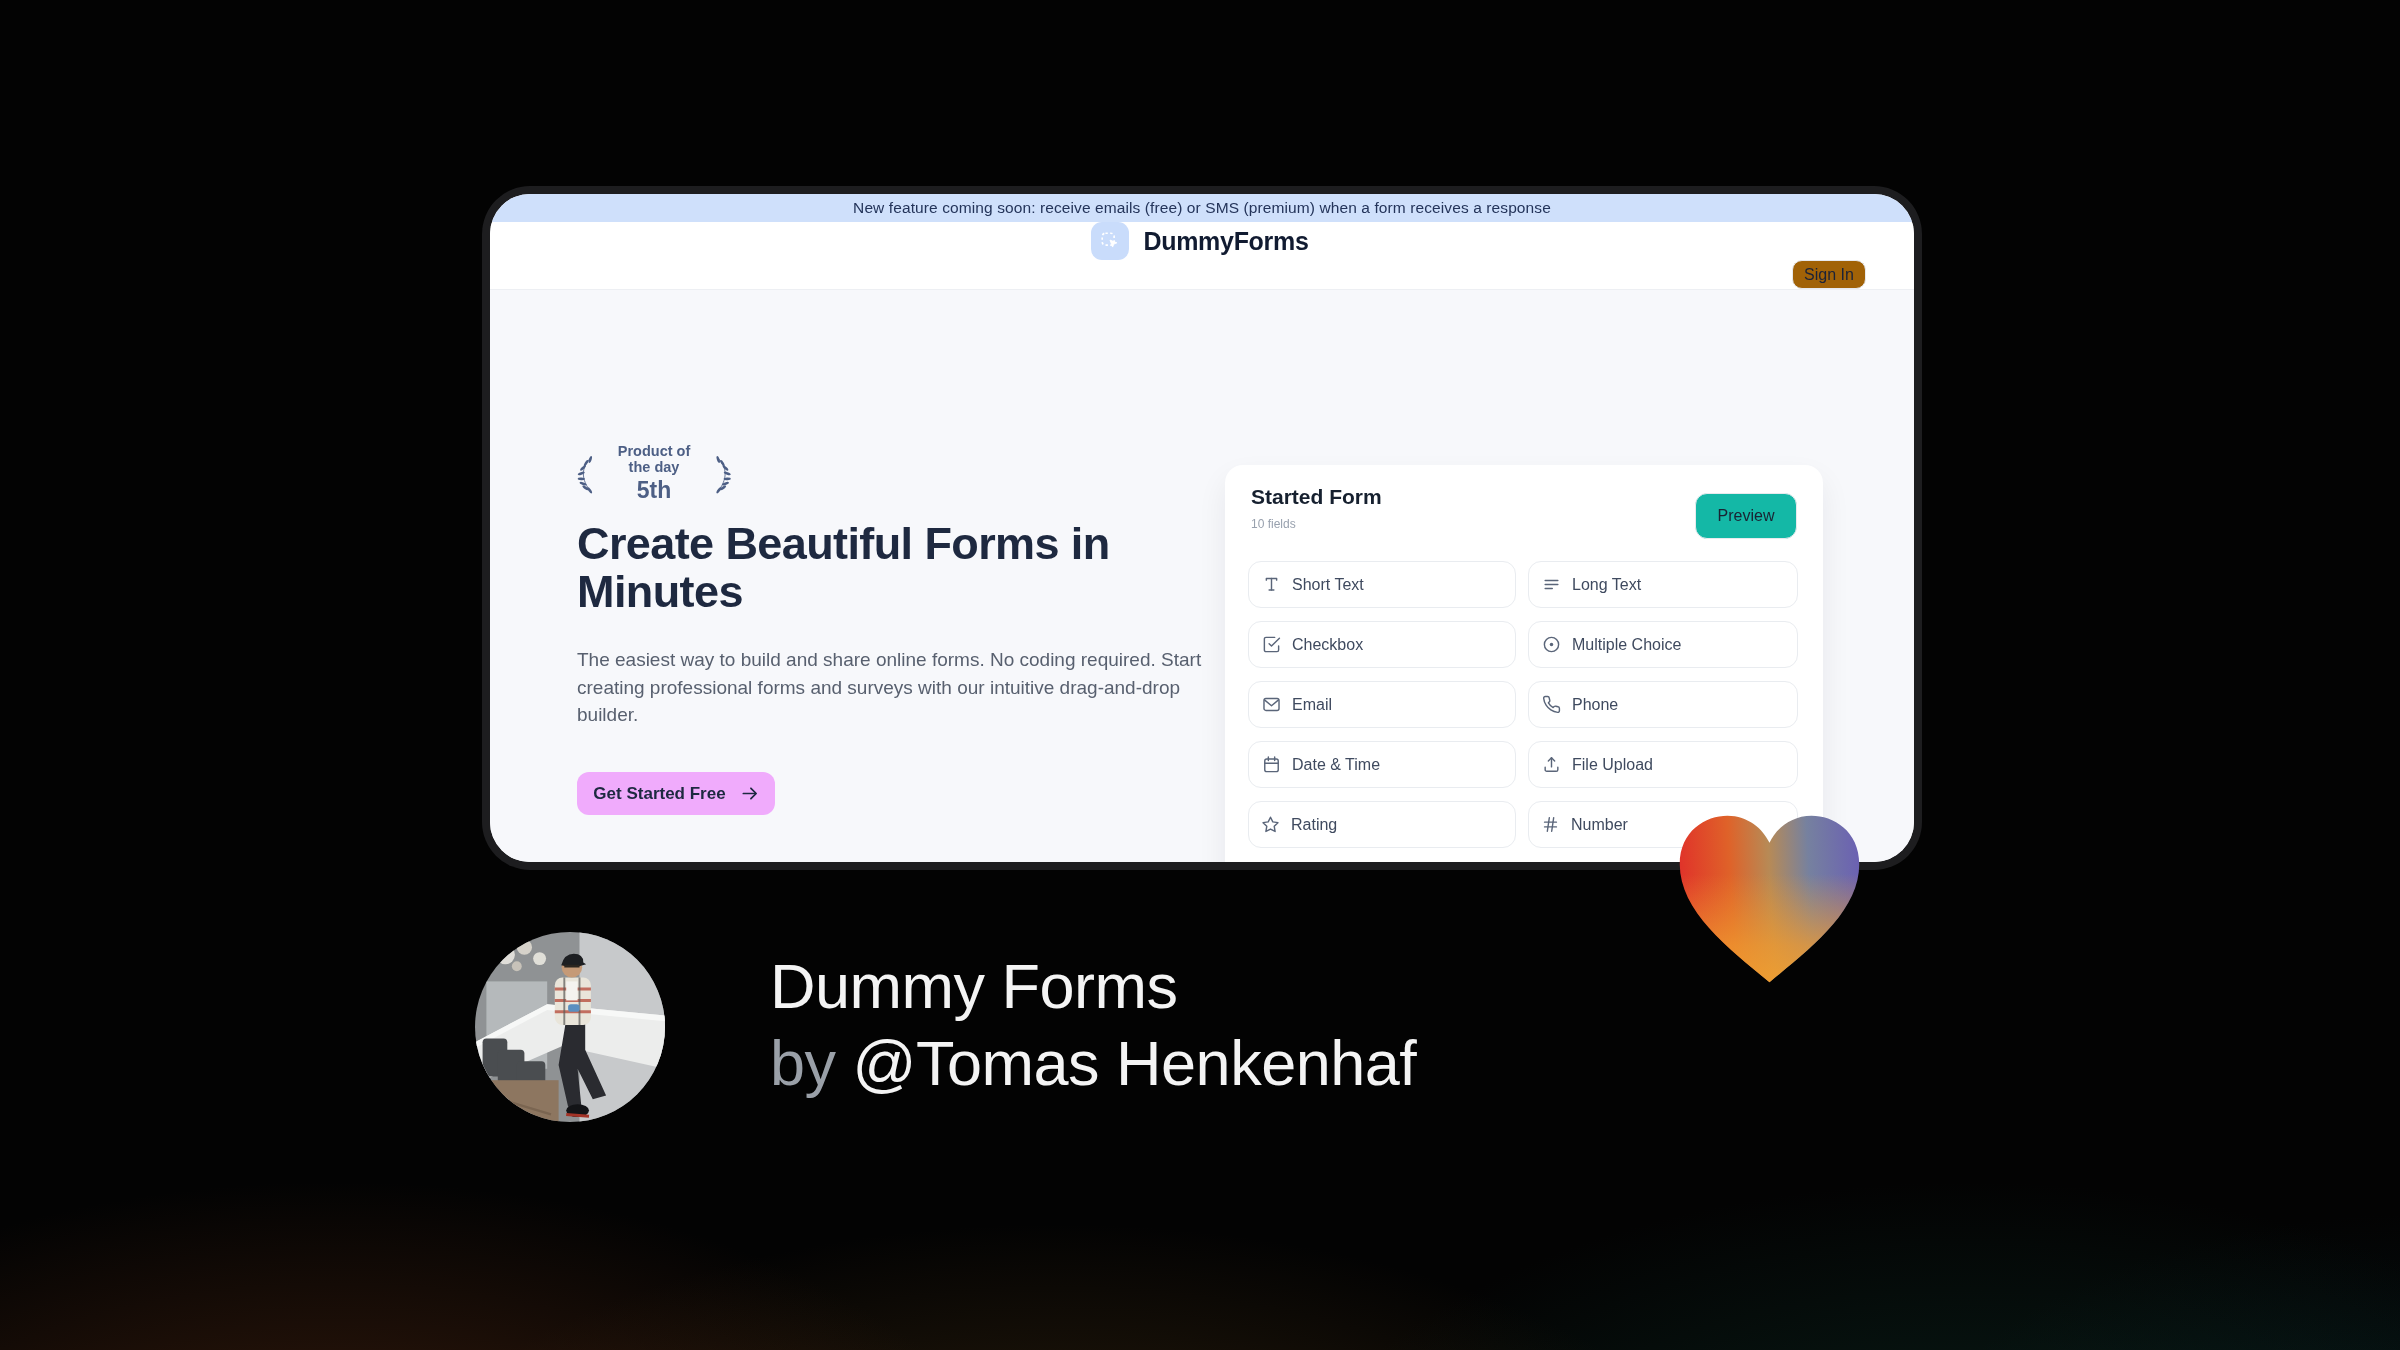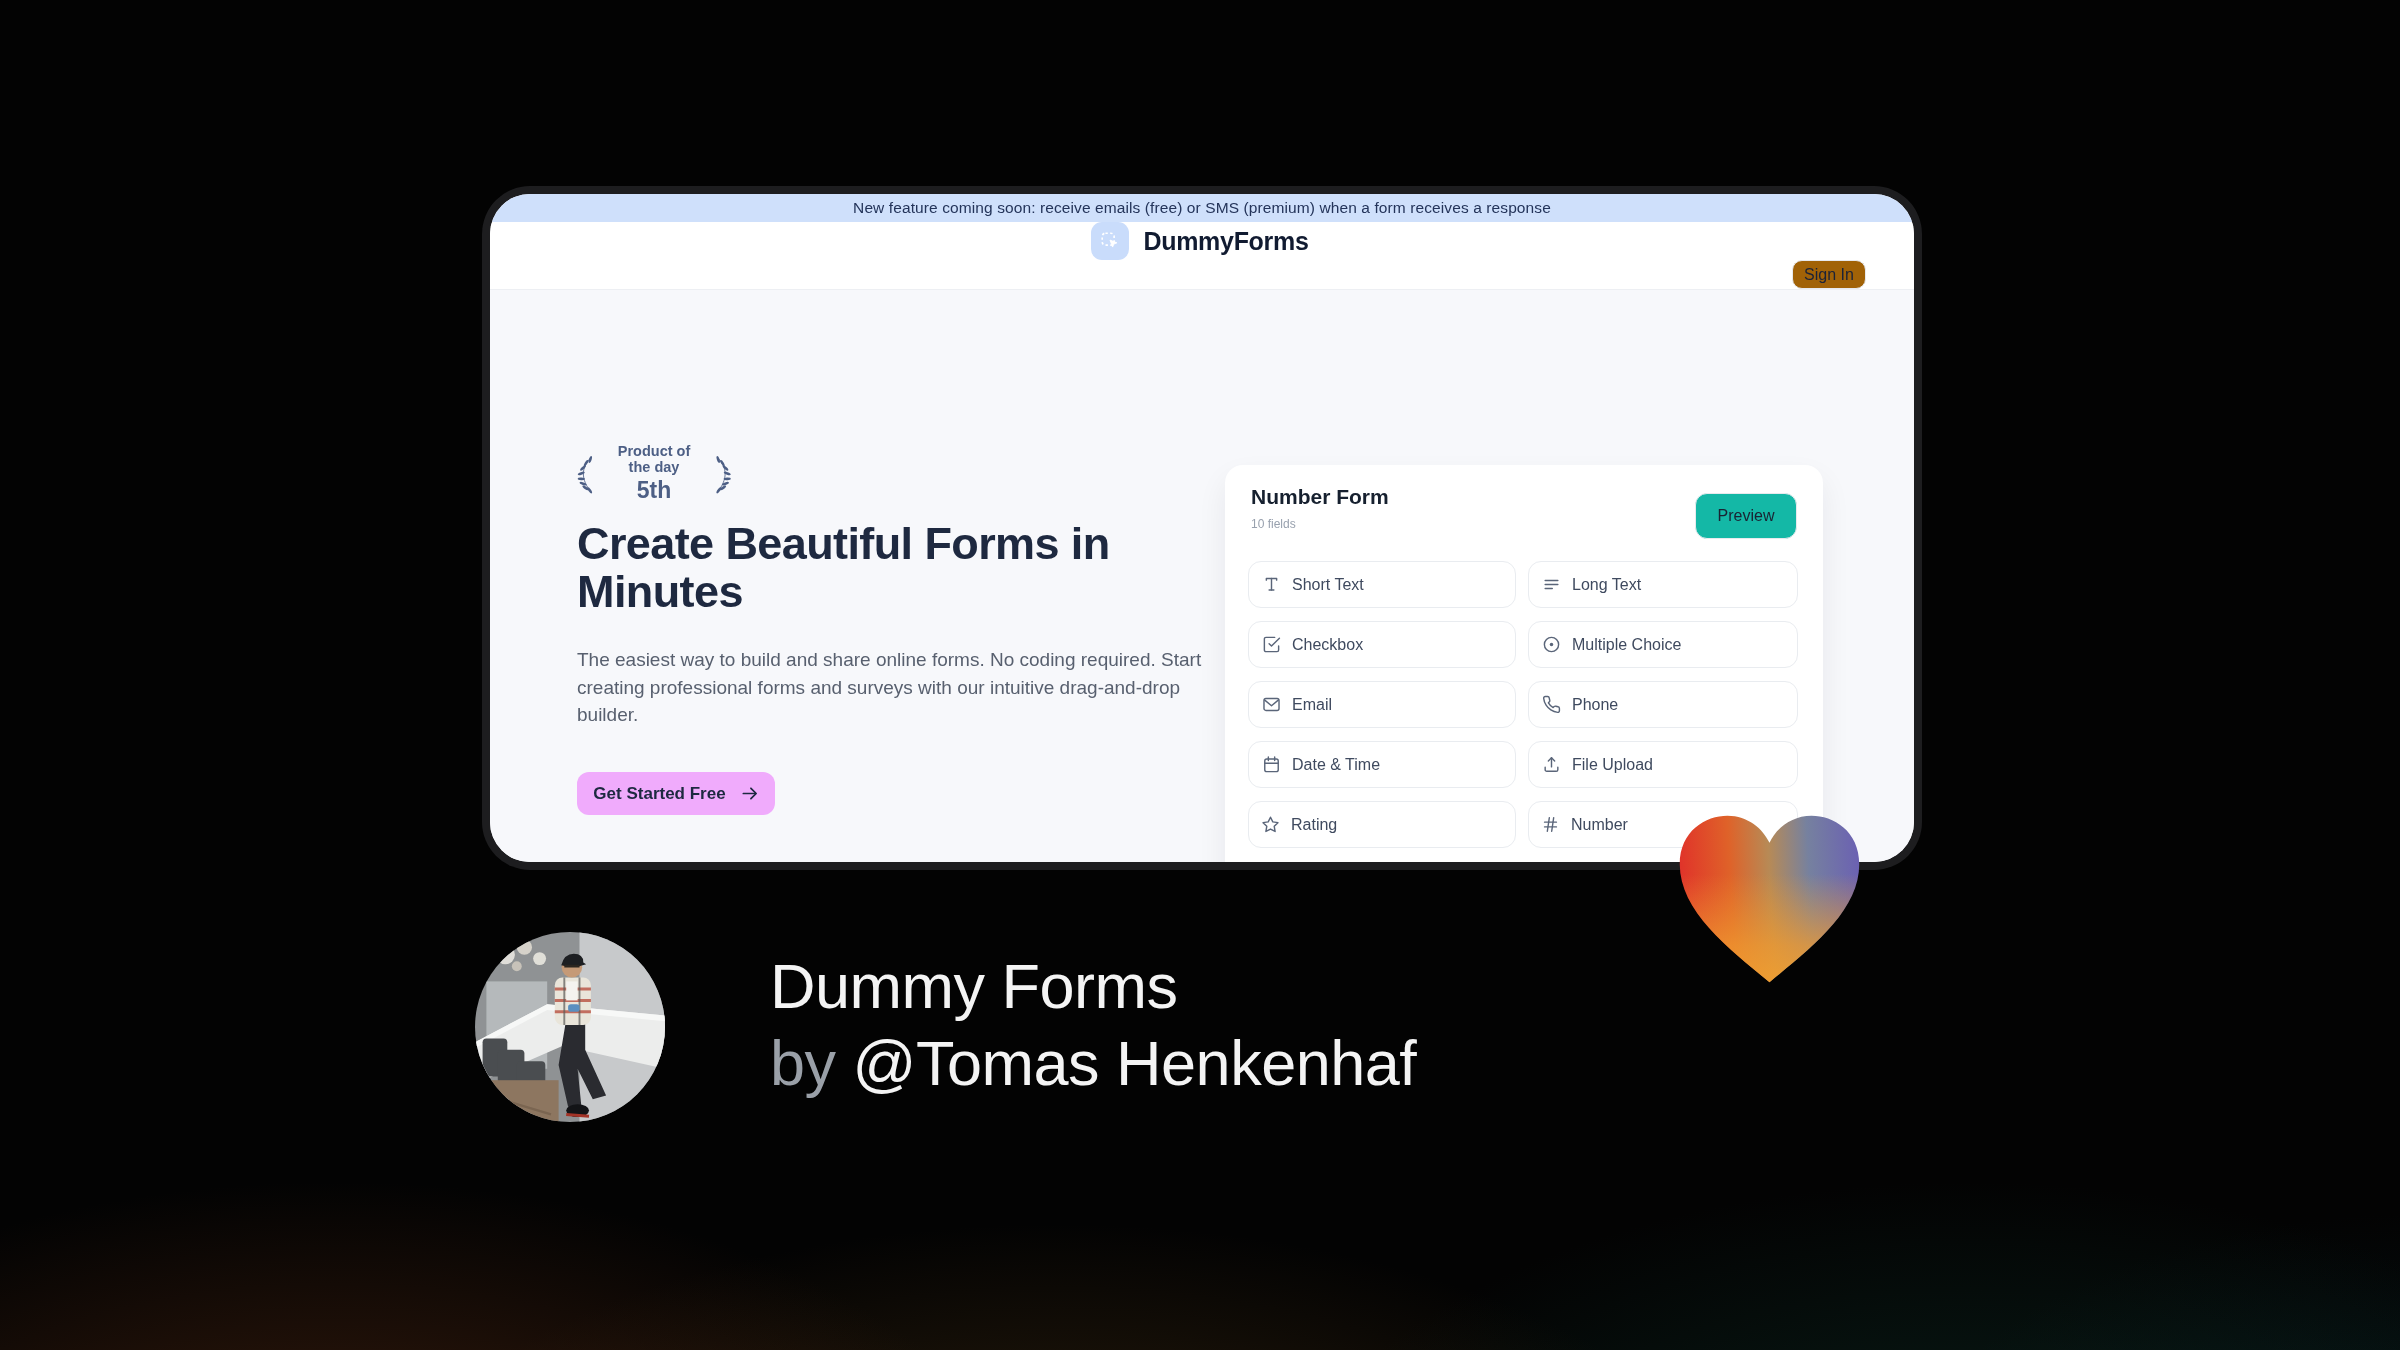--- a/index.html
+++ b/index.html
@@ -166,21 +166,21 @@
 
       <div class="abs cta">
         <span>Get Started Free</span>
         <svg width="19" height="19" viewBox="0 0 20 20" fill="none" stroke="#1d2940" stroke-width="1.8" stroke-linecap="round" stroke-linejoin="round">
           <path d="M3.5 10 H16"></path>
             <path d="M11.5 4.5 L17 10 L11.5 15.5"></path>
         </svg>
       </div>
 
       <div class="abs panel">
-        <div class="abs panel-title">Number Form</div>
+        <div class="abs panel-title">Started Form</div>
         <div class="abs panel-count">10 fields</div>
         <div class="abs preview">Preview</div>
 
         <div class="abs fbtn col-l row0">
           <svg class="ficon" viewBox="0 0 24 24">
               <path d="M5.5 6.5V4.5h13v2"></path>
               <path d="M12 4.5V19"></path>
               <path d="M9 19h6"></path>
             </svg>
           <span>Short Text</span>

